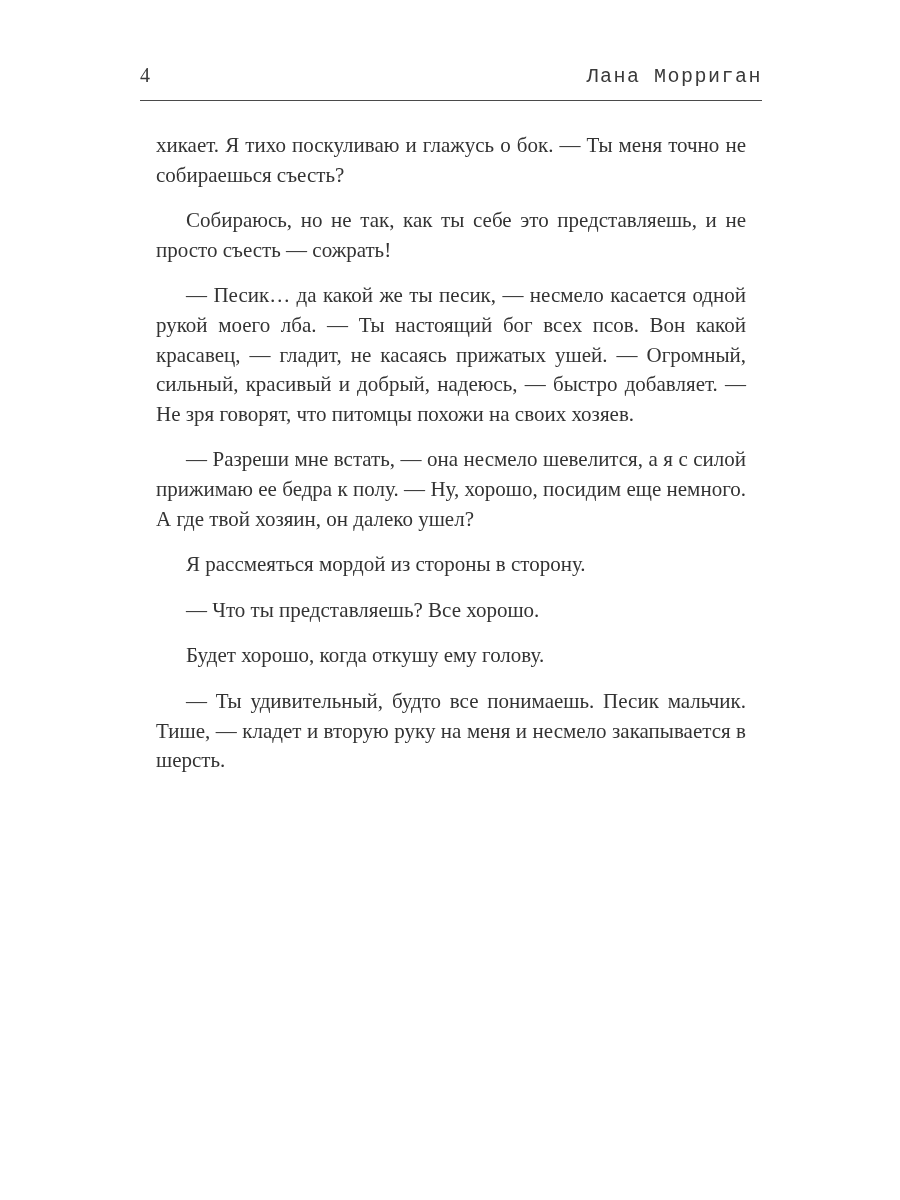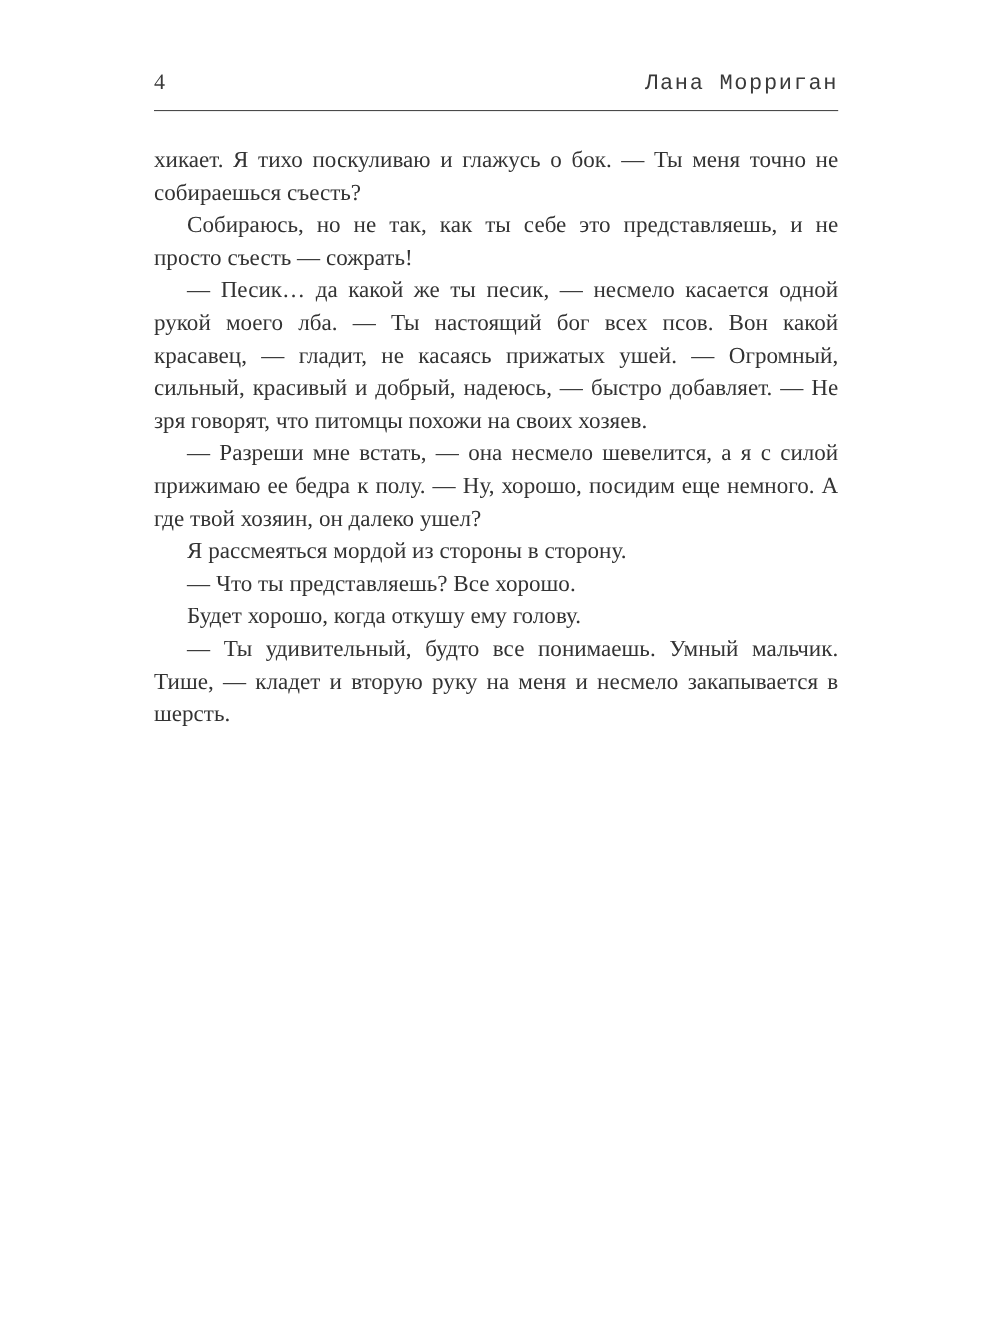--- a/index.html
+++ b/index.html
@@ -38,21 +38,21 @@
     margin: 12px 0 0 0;
   }
   .page-body {
     margin-top: 30px;
     font-size: 21px;
     line-height: 29.6px;
     text-align: justify;
     color: #333333;
   }
   .page-body p {
-    margin: 0;
+    margin: 16px;
     padding: 0;
     text-indent: 30px;
     hyphens: auto;
     -webkit-hyphens: auto;
   }
   .page-body p.no-indent {
     text-indent: 0;
   }
 </style>
 </head>
@@ -68,16 +68,16 @@
   <hr class="header-rule">
 
   <main class="page-body">
     <p class="no-indent" lang="ru">хикает. Я тихо поскуливаю и глажусь о бок. — Ты меня точно не собираешься съесть?</p>
     <p lang="ru">Собираюсь, но не так, как ты себе это представляешь, и не просто съесть — сожрать!</p>
     <p lang="ru">— Песик… да какой же ты песик, — несмело касается одной рукой моего лба. — Ты настоящий бог всех псов. Вон какой красавец, — гладит, не касаясь прижатых ушей. — Огромный, сильный, красивый и добрый, надеюсь, — быстро добавляет. — Не зря говорят, что питомцы похожи на своих хозяев.</p>
     <p lang="ru">— Разреши мне встать, — она несмело шевелится, а я с силой прижимаю ее бедра к полу. — Ну, хорошо, посидим еще немного. А где твой хозяин, он далеко ушел?</p>
     <p lang="ru">Я рассмеяться мордой из стороны в сторону.</p>
     <p lang="ru">— Что ты представляешь? Все хорошо.</p>
     <p lang="ru">Будет хорошо, когда откушу ему голову.</p>
-    <p lang="ru">— Ты удивительный, будто все понимаешь. Умный мальчик. Тише, — кладет и вторую руку на меня и несмело закапывается в шерсть.</p>
+    <p lang="ru">— Ты удивительный, будто все понимаешь. Песик мальчик. Тише, — кладет и вторую руку на меня и несмело закапывается в шерсть.</p>
   </main>
 
 </div>
 
 </body></html>

